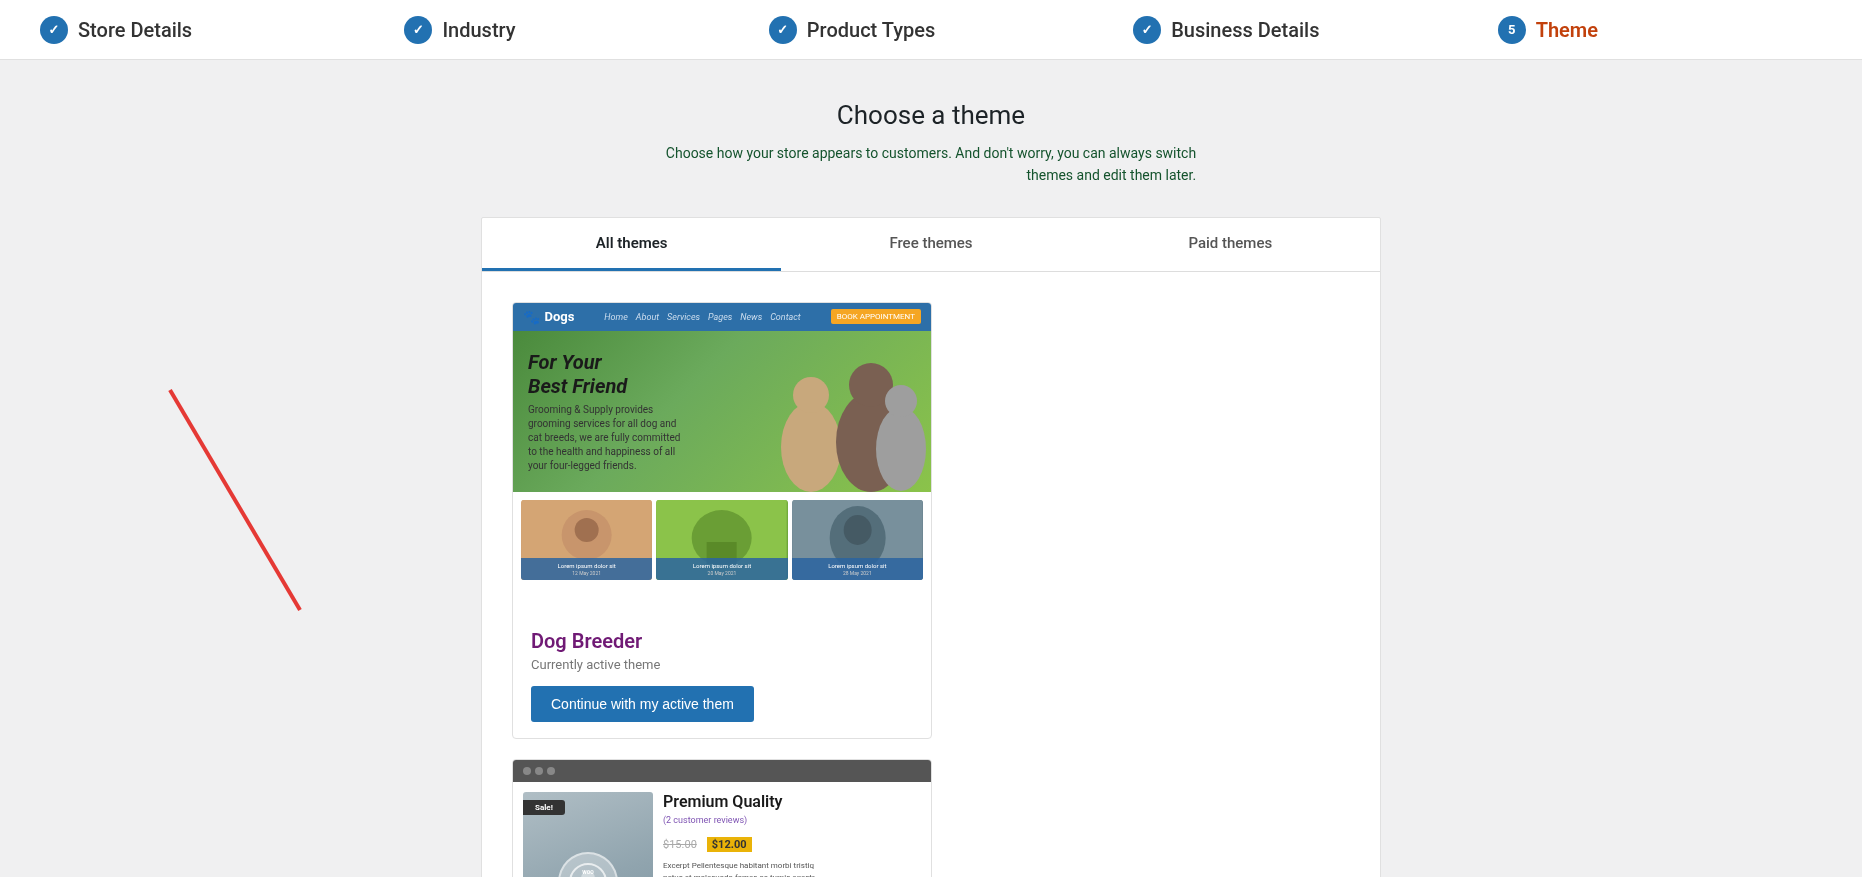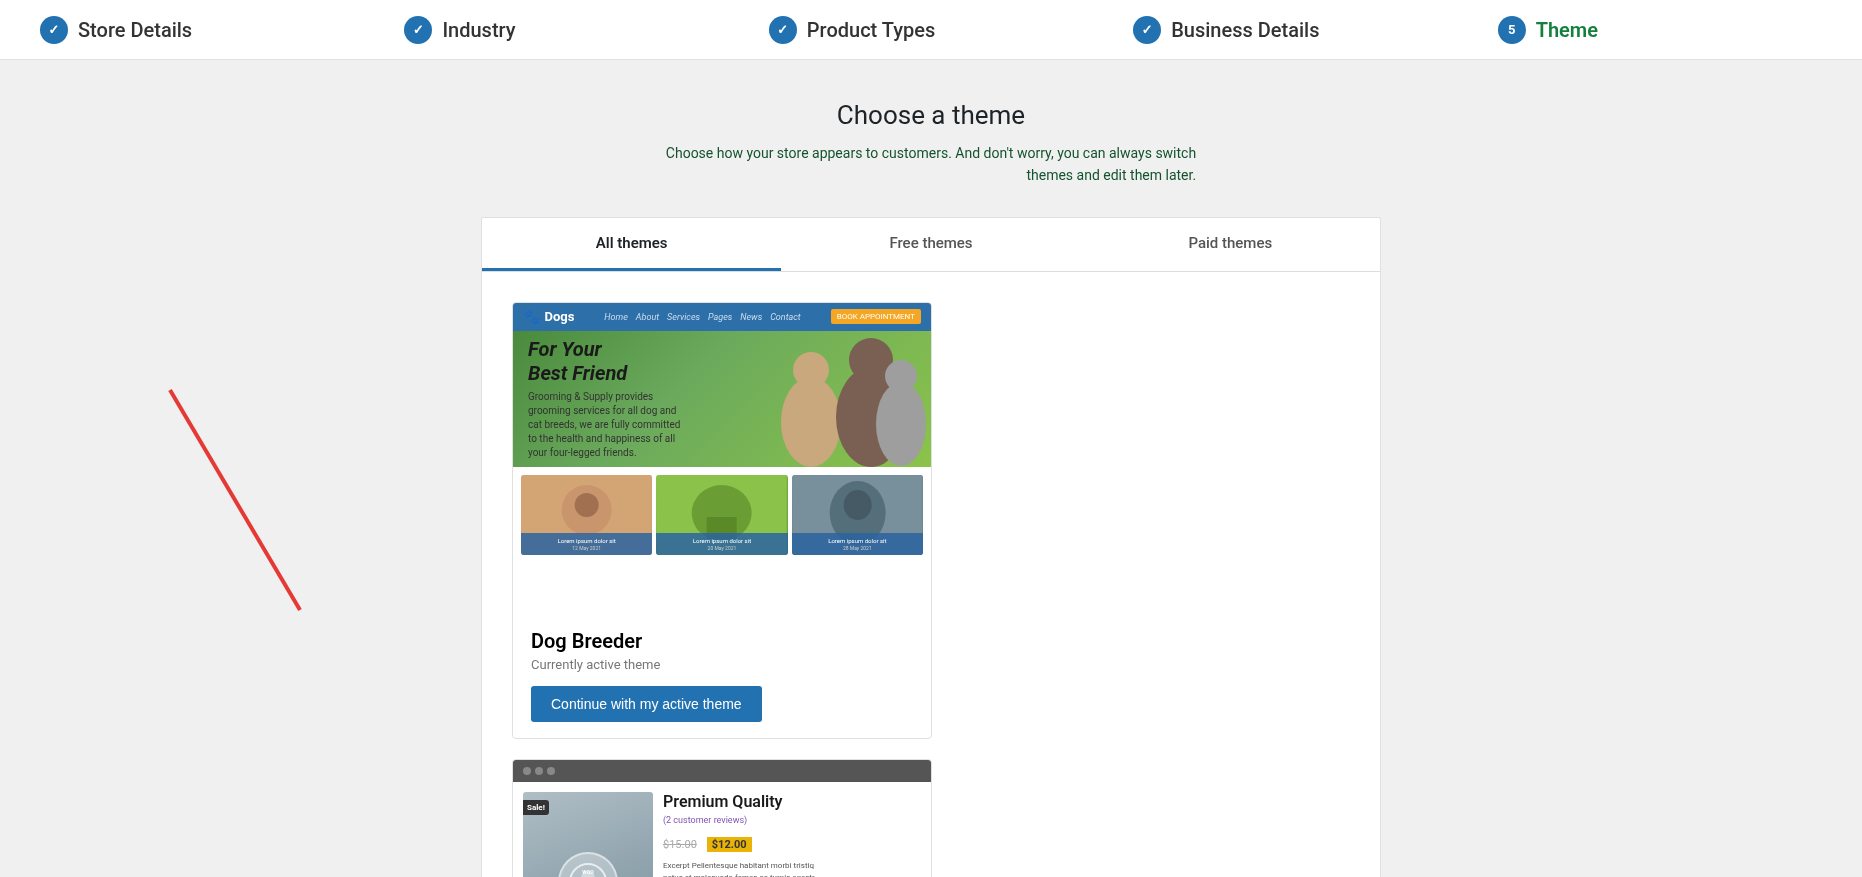--- a/index.html
+++ b/index.html
@@ -41,21 +41,21 @@
       background: #2271b1;
       color: #fff;
     }
     .step-label {
       font-size: 20px;
       color: #333;
       font-weight: 500;
       text-align: right;
     }
     .step-label.active {
-      color: #15803d;
+      color: #c2410c;
       font-weight: 600;
     }
     .step-divider {
       flex: 0 0 40px;
     }
 
     
     .main-content {
       display: flex;
       flex-direction: column;
@@ -178,21 +178,21 @@
     .db-book-btn {
       background: #f5a623;
       color: #fff;
       font-size: 8px;
       padding: 3px 6px;
       border-radius: 2px;
     }
 
     .db-hero {
       position: relative;
-      height: 136px;
+      height: 161px;
       background: linear-gradient(135deg, #4a8a3c 0%, #6baa5c 40%, #8bc34a 100%);
       overflow: hidden;
       display: flex;
       align-items: center;
       padding: 15px;
     }
 
     .db-hero-text {
       z-index: 2;
       color: #fff;
@@ -293,21 +293,21 @@
       justify-content: center;
     }
 
     .sf-sale-badge {
       position: absolute;
       top: 8px;
       left: 0;
       background: #333;
       color: #fff;
       font-size: 8px;
-      padding: 3px 4px;
+      padding: 3px 12px;
       border-radius: 0 3px 3px 0;
       font-weight: bold;
     }
 
     .sf-logo-circle {
       width: 60px;
       height: 60px;
       border-radius: 50%;
       background: rgba(255,255,255,0.3);
       display: flex;
@@ -359,21 +359,21 @@
     }
 
     
     .theme-info {
       padding: 16px 18px;
     }
 
     .theme-name {
       font-size: 20px;
       font-weight: 600;
-      color: #000000;
+      color: #701a75;
       margin-bottom: 4px;
     }
 
     .theme-status {
       font-size: 13px;
       color: #777;
       margin-bottom: 14px;
     }
 
     .theme-actions {
@@ -524,21 +524,21 @@
                 </svg>
                 <div class="db-thumb-label">Lorem ipsum dolor sit<br><span style="font-size:5px;color:#ccc;">28 May 2021</span></div>
               </div>
             </div>
           </div>
         </div>
         <div class="theme-info">
           <div class="theme-name">Dog Breeder</div>
           <div class="theme-status">Currently active theme</div>
           <div class="theme-actions">
-            <button class="btn-continue">Continue with my active theme</button>
+            <button class="btn-continue">Continue with my active them</button>
           </div>
         </div>
       </div>
 
       <div class="theme-card">
         <div class="theme-preview">
           <div class="storefront-preview">
 
             <div class="sf-topbar">
               <div class="sf-dot"></div>

